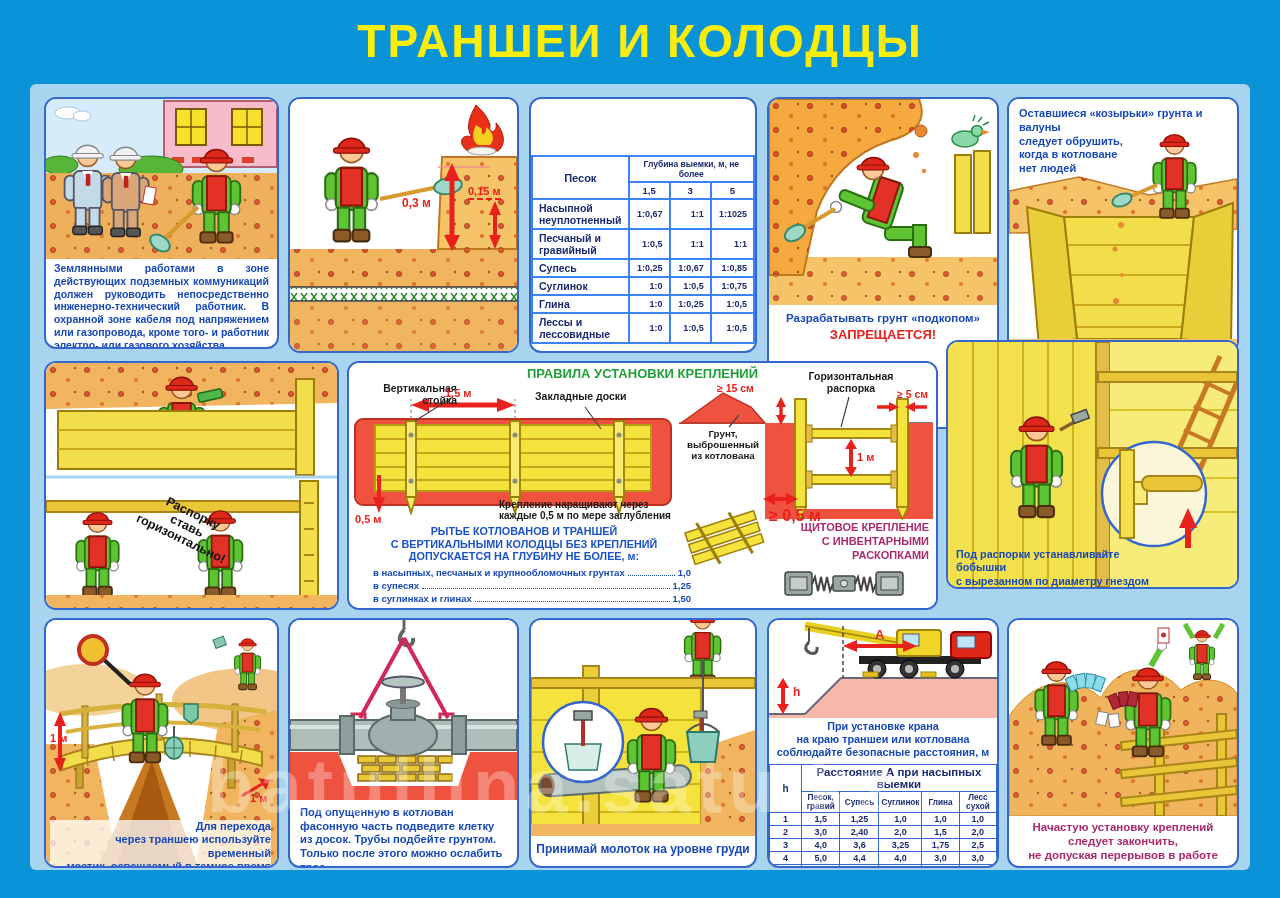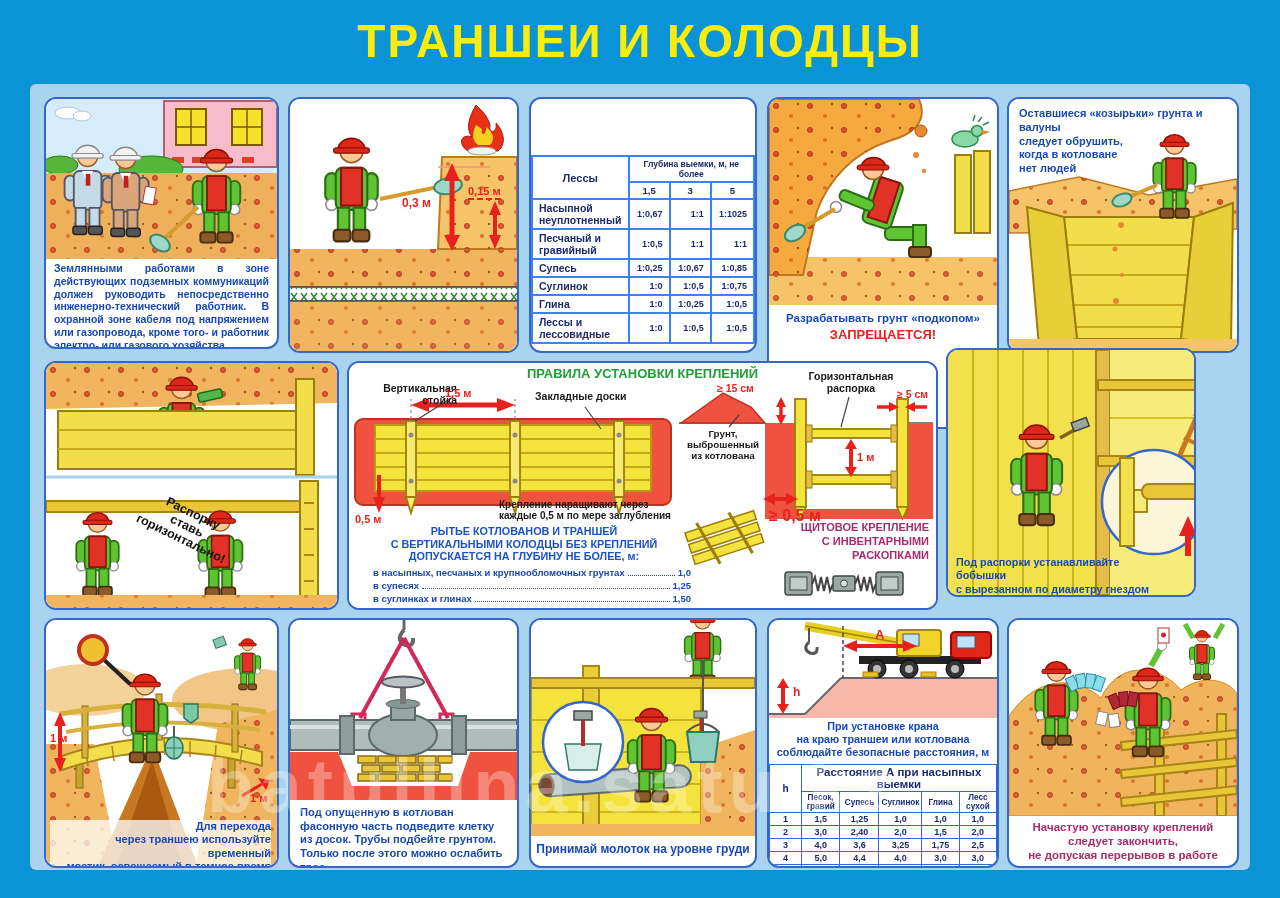--- a/index.html
+++ b/index.html
@@ -149,21 +149,21 @@
     </g>
   </svg>
   <span class="lbl red" style="left:112px;top:98px;font-size:12px">0,3 м</span>
   <span class="lbl red dashu" style="left:178px;top:86px;font-size:11px">0,15 м</span>
 </div>
 
 <div class="panel" style="left:529px;top:97px;width:228px;height:256px">
   <table class="stable" style="margin-top:56px">
     <tbody>
         <tr>
-      <th class="sh" rowspan="2">Лессы</th>
+      <th class="sh" rowspan="2">Песок</th>
       <th class="gh" colspan="3">Глубина выемки, м, не более</th>
     </tr>
     <tr>
       <th class="dh">1,5</th>
       <th class="dh">3</th>
       <th class="dh">5</th>
     </tr>
     <tr>
           <td class="soil">Насыпной неуплотненный</td>
           <td class="val">1:0,67</td>
@@ -415,21 +415,21 @@
   <div class="lbl red" style="left:508px;top:88px;font-size:11px">1 м</div>
   <div class="lbl red" style="left:420px;top:144px;font-size:16px">≥ 0,5 м</div>
   <div class="lbl" style="left:330px;top:66px;width:88px;text-align:center;color:#1a1a1a;font-size:9.8px">Грунт,
 выброшенный
 из котлована</div>
   <div class="lbl" style="left:430px;top:158px;width:150px;text-align:right;color:#aa2a6c;font-size:11px;line-height:1.25">ЩИТОВОЕ КРЕПЛЕНИЕ
 С ИНВЕНТАРНЫМИ
 РАСКОПКАМИ</div>
 </div>
 
-<div class="panel" style="left:946px;top:348px;width:250px;height:249px">
+<div class="panel" style="left:946px;top:340px;width:293px;height:249px">
   <svg class="art" width="289" height="245" viewBox="0 0 289 245">
     <rect width="289" height="245" fill="#f5e96a"></rect>
     <rect width="150" height="245" fill="#f2e14c"></rect>
     <path d="M25,0 v245 M50,0 v245 M75,0 v245 M100,0 v245 M125,0 v245" stroke="#cdb31c" stroke-width="2"></path>
     <rect x="148" width="14" height="245" fill="#e2bd4a" stroke="#a8841a" stroke-width="2"></rect>
     <rect x="162" width="127" height="245" fill="#f7ec7a"></rect>
     <path d="M162,34 h127 M162,68 h127 M162,136 h127 M162,170 h127" stroke="#d8c22a" stroke-width="2"></path>
     <g stroke="#c87820">
       <line x1="198" y1="182" x2="272" y2="14" stroke-width="5"></line>
       <line x1="224" y1="194" x2="289" y2="40" stroke-width="5"></line>

